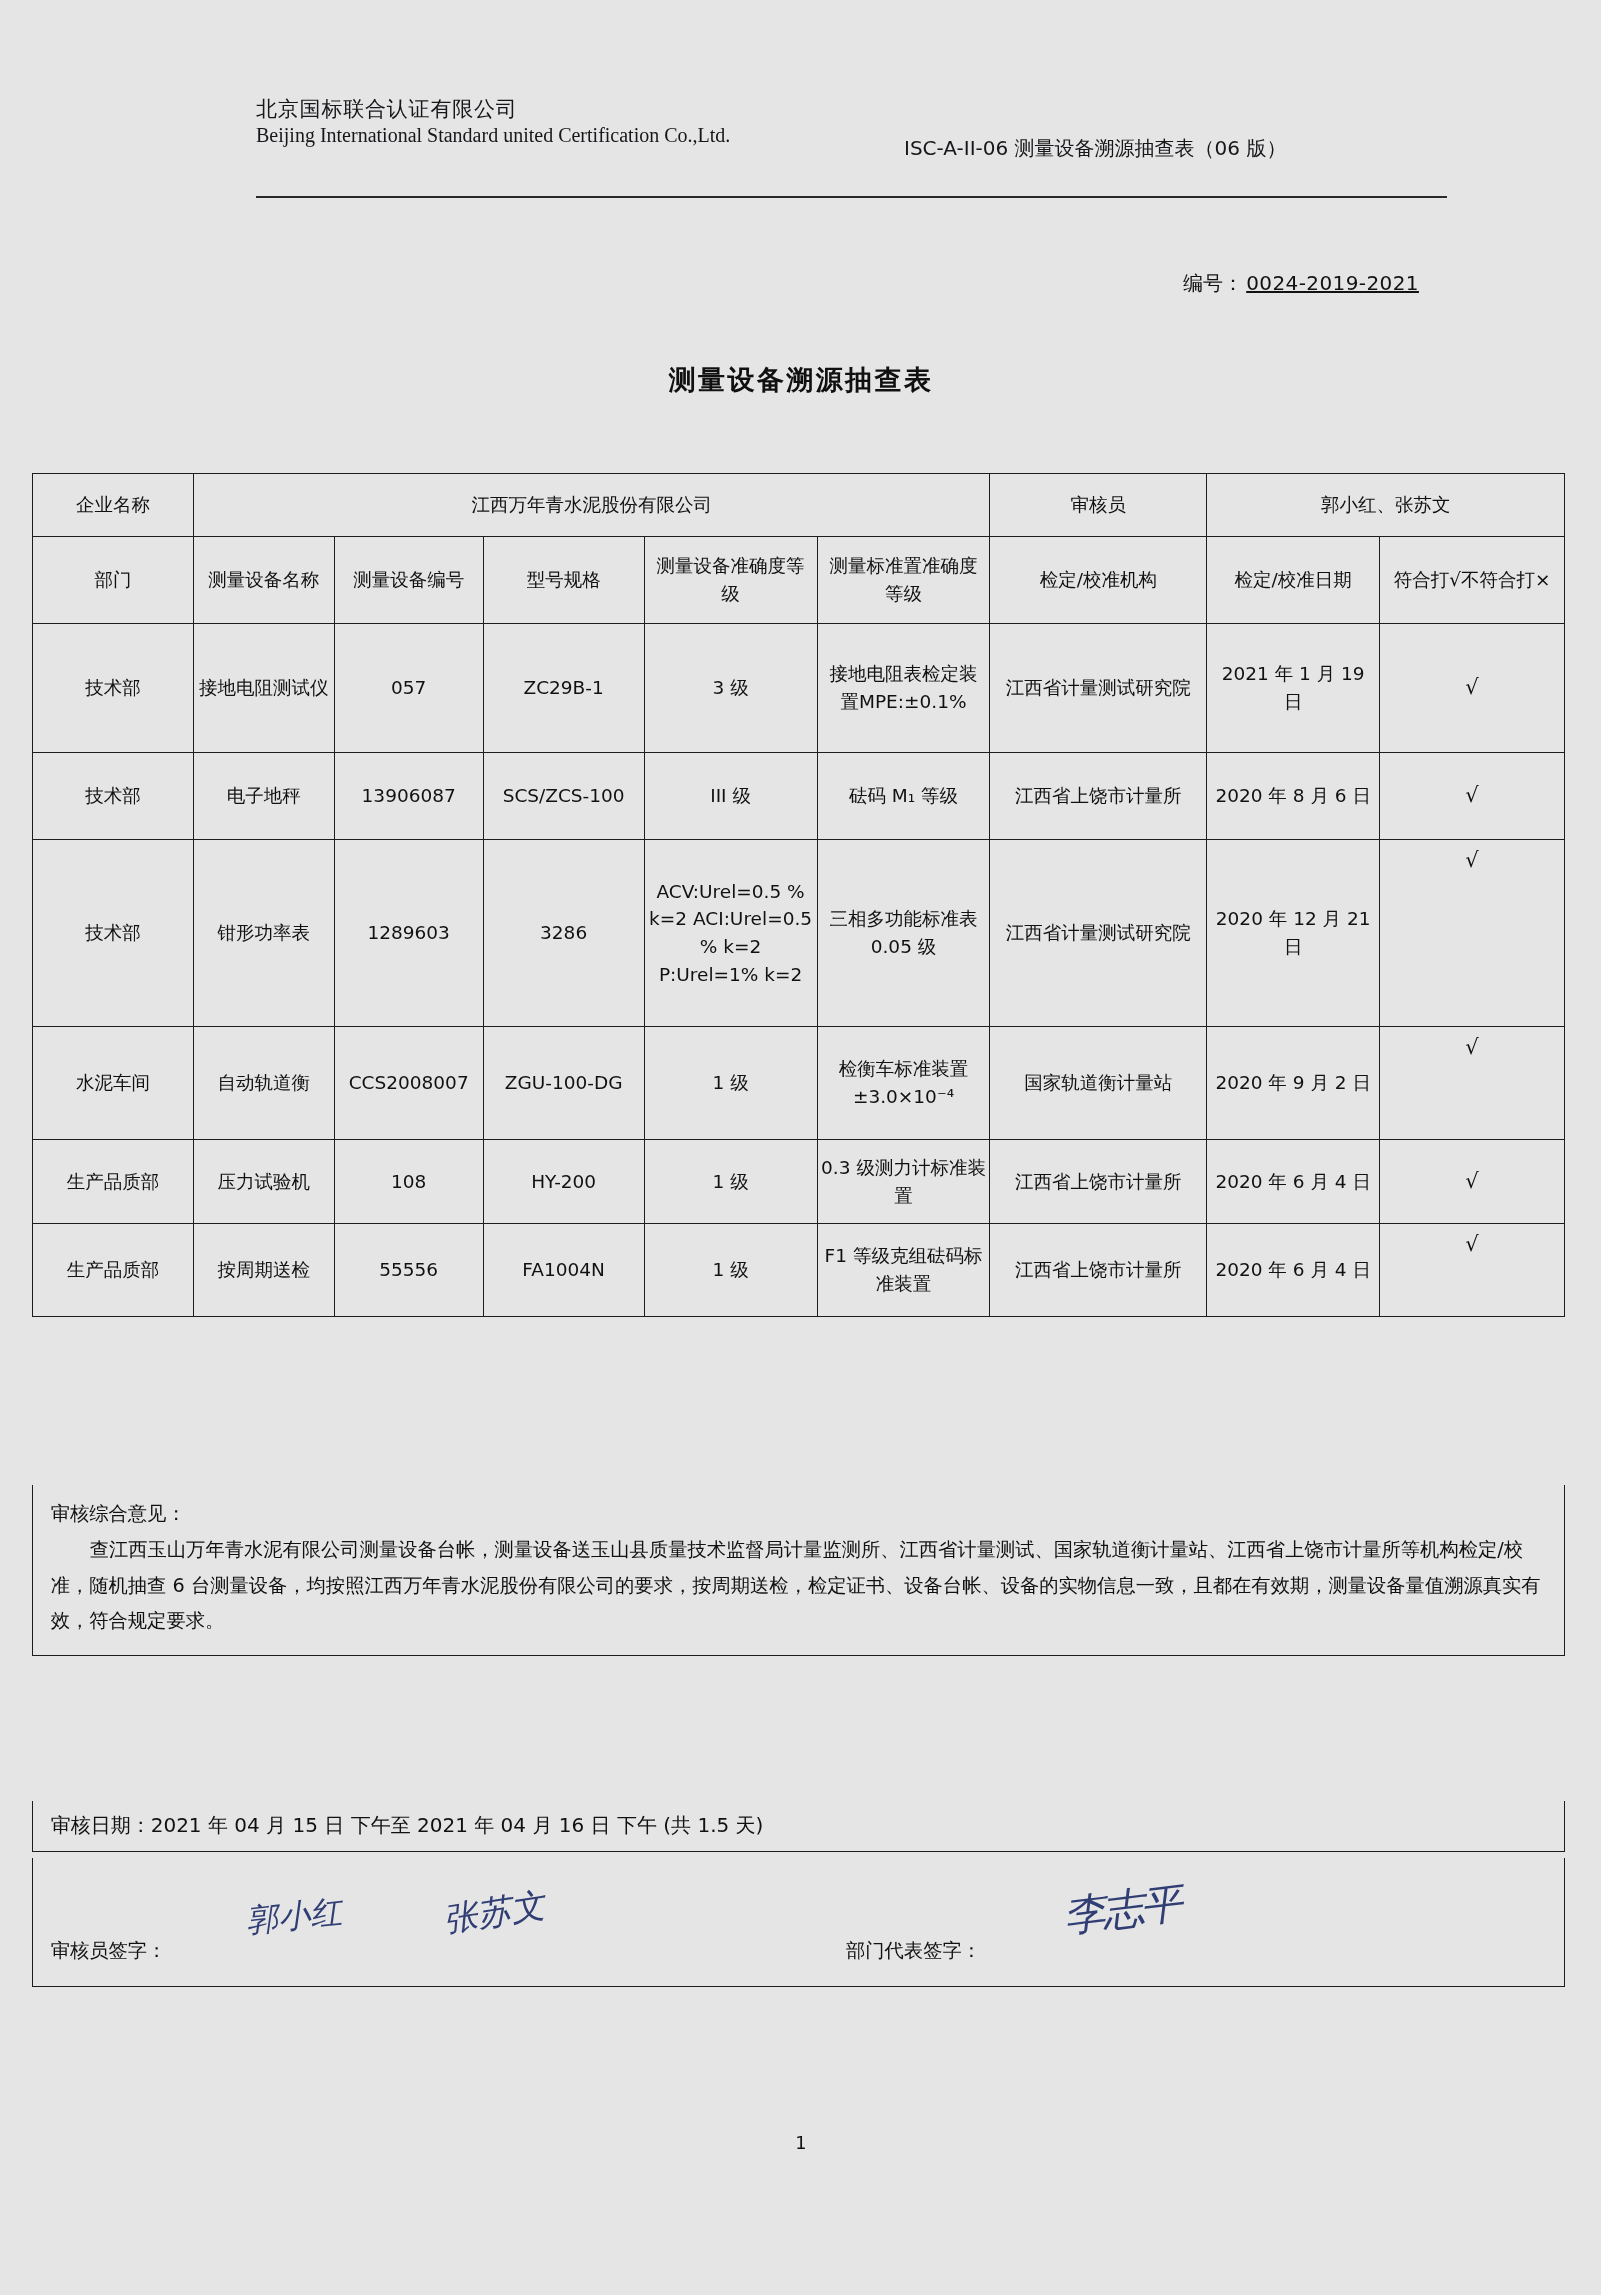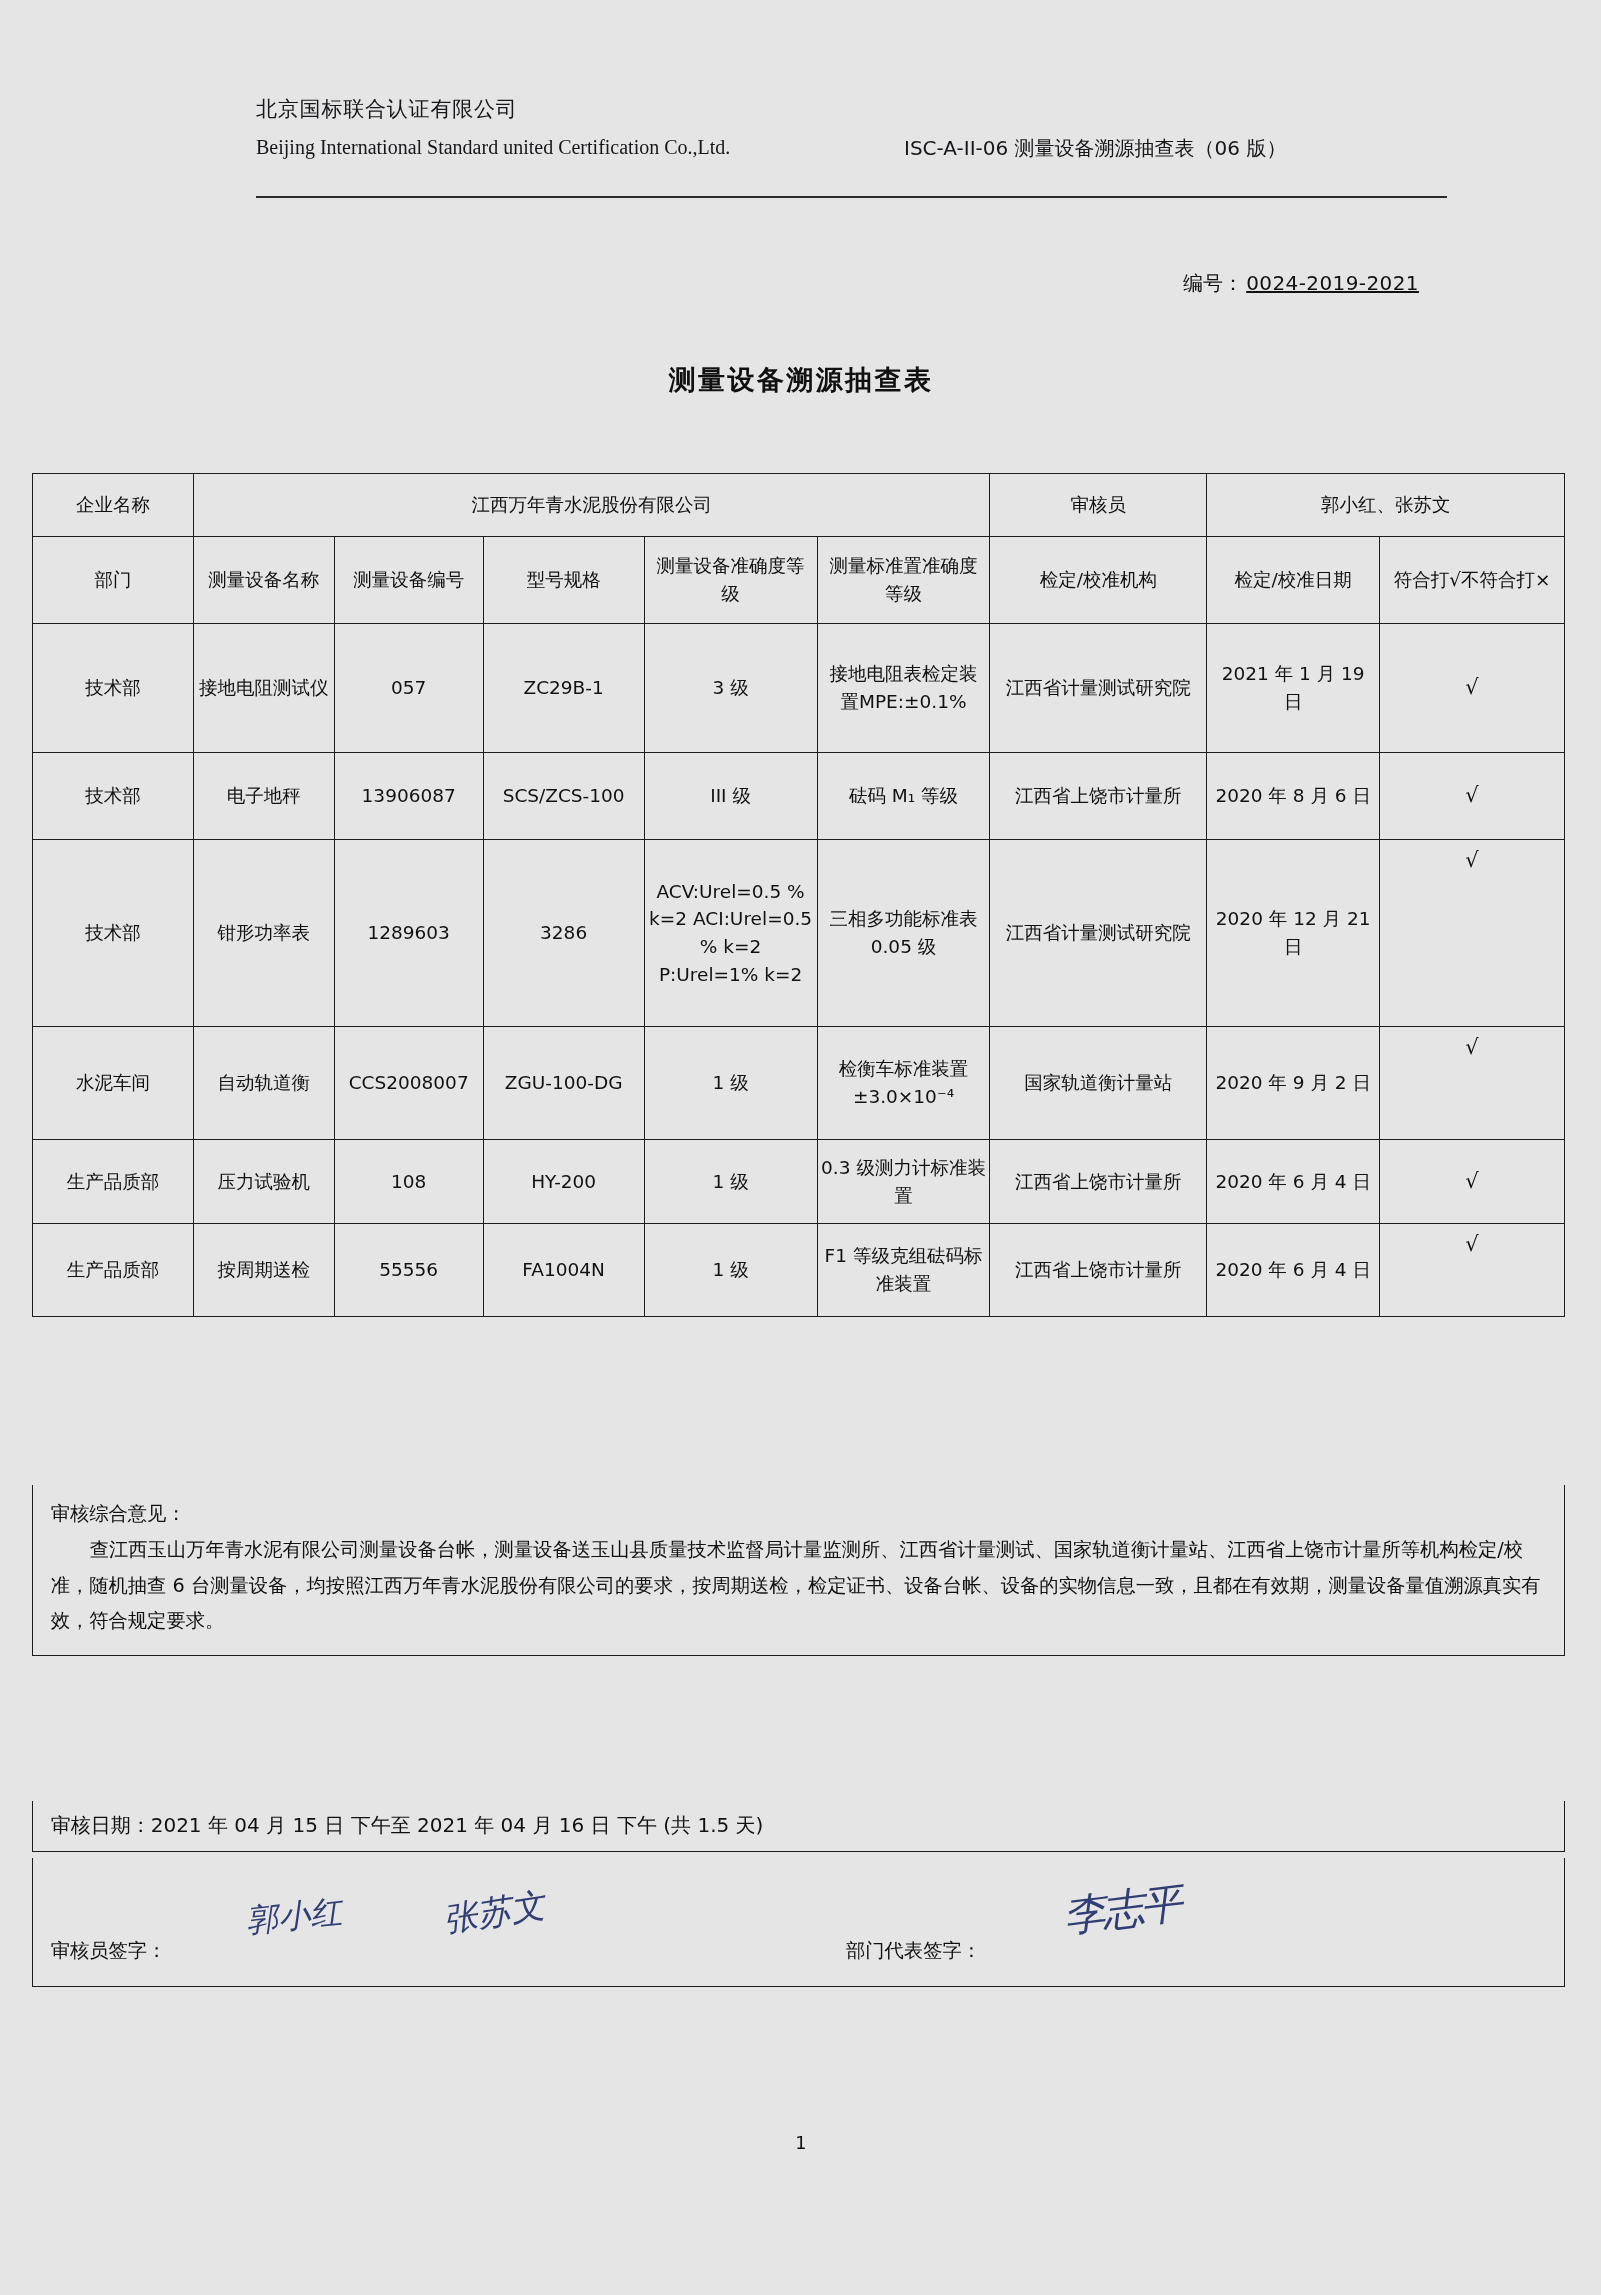--- a/index.html
+++ b/index.html
@@ -35,21 +35,21 @@
   }
   .hdr-cn {
     font-family: "DejaVu Sans", "Liberation Sans", sans-serif;
     font-size: 21px;
     letter-spacing: 0.8px;
     color: #17171b;
   }
   .hdr-en {
     font-family: "Liberation Serif", serif;
     font-size: 20px;
-    margin-top: 13px;
+    margin-top: 1px;
     color: #17171b;
     white-space: nowrap;
   }
   .hdr-right {
     position: absolute;
     left: 648px;
     top: 40px;
     font-family: "DejaVu Sans", "Liberation Sans", sans-serif;
     font-size: 20px;
     white-space: nowrap;

